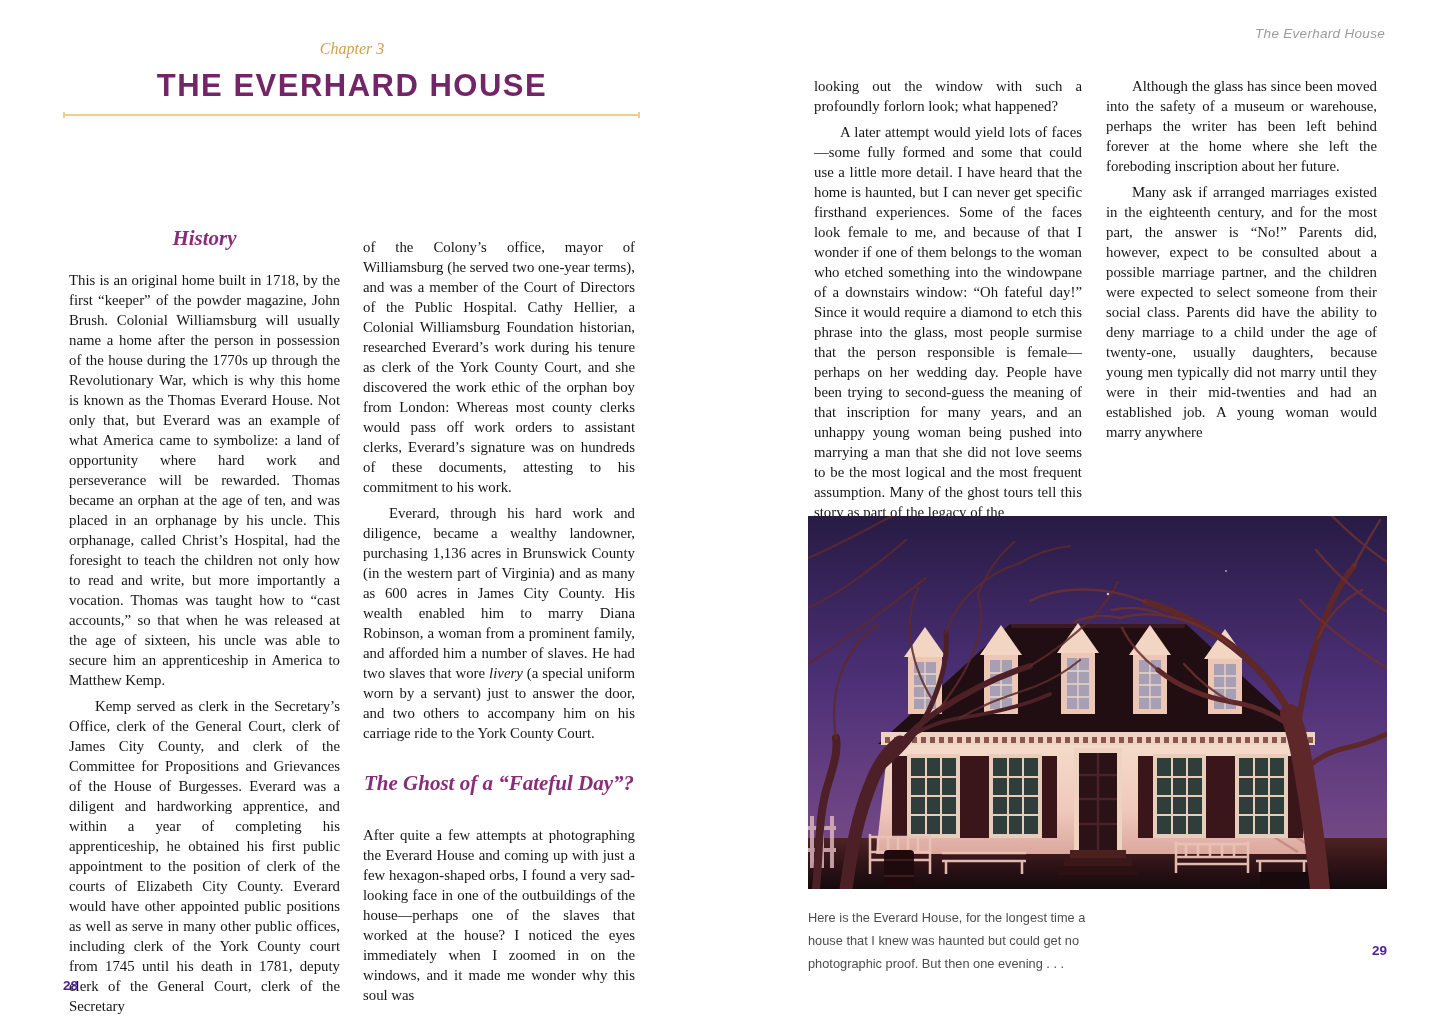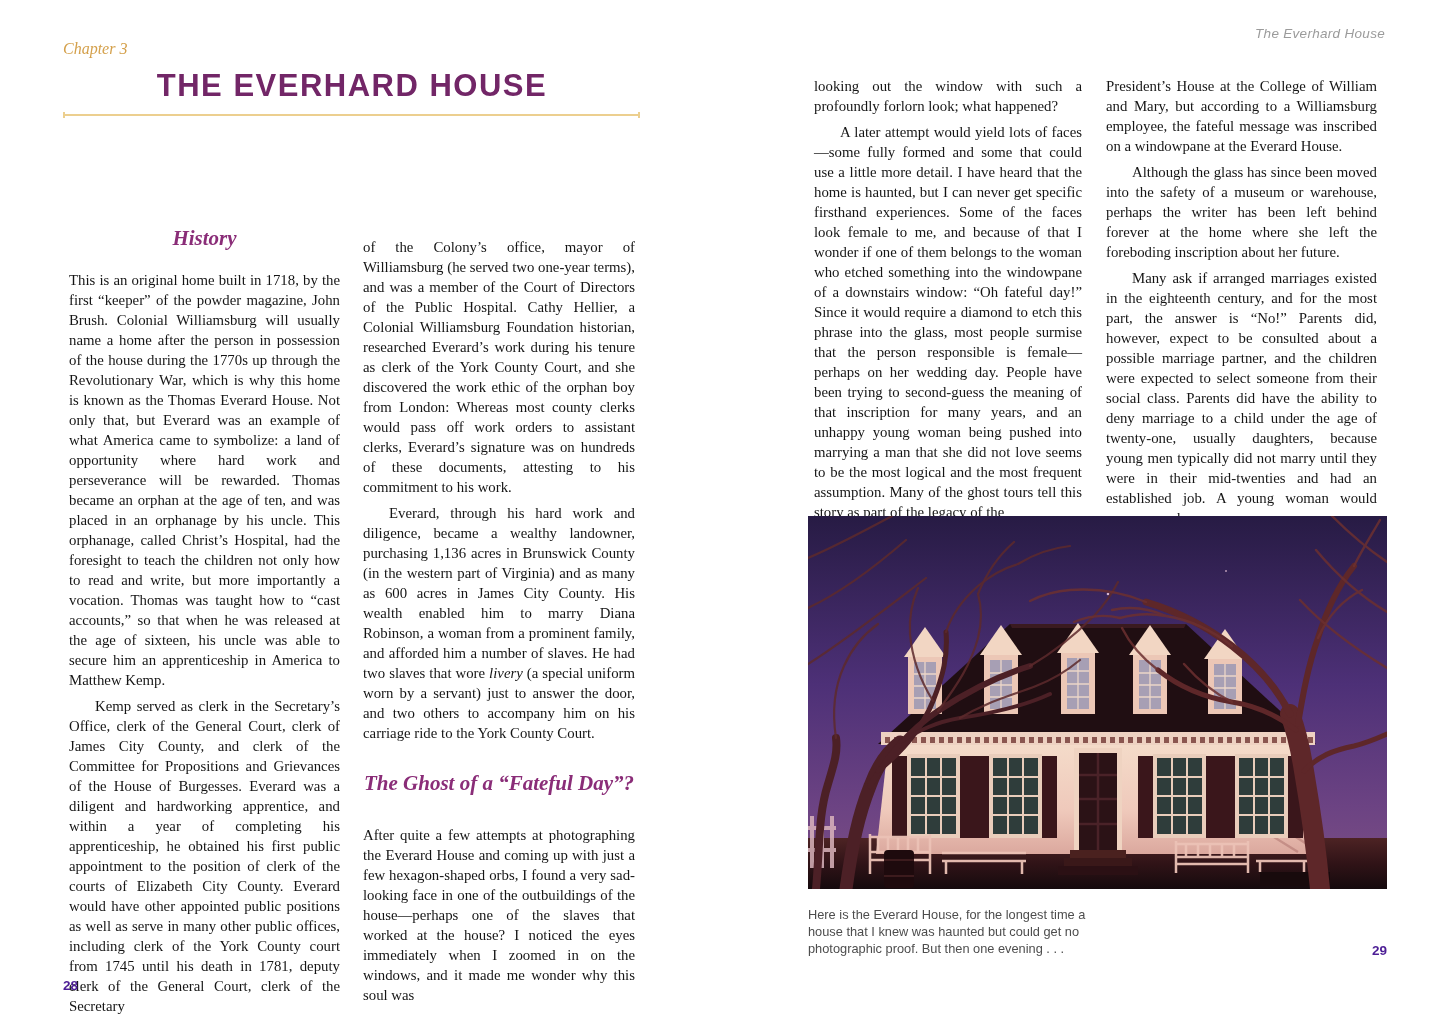--- a/index.html
+++ b/index.html
@@ -1,20 +1,20 @@
 <!DOCTYPE html>
 <html><head>
 <meta charset="utf-8">
 <style>
   html,body{margin:0;padding:0;background:#ffffff;}
   .spread{position:relative;width:1445px;height:1032px;background:#ffffff;overflow:hidden;
           font-family:"Liberation Serif",serif;color:#151515;}
 
   
-  .chapter-label{position:absolute;left:63px;top:40px;width:578px;text-align:left;
+  .chapter-label{position:absolute;left:63px;top:40px;width:578px;text-align:center;
                  font-style:italic;font-size:16px;color:#d4a04b;font-family:"Liberation Serif",serif;}
   .chapter-title{position:absolute;left:63px;top:68px;width:578px;text-align:center;
                  font-family:"Liberation Sans",sans-serif;font-weight:800;font-size:31px;
                  letter-spacing:1.5px;color:#722667;}
   .title-rule{position:absolute;left:63px;top:112px;width:577px;height:5px;}
   .title-rule .line{position:absolute;left:0;top:2px;width:100%;height:2px;background:#eccf8f;}
   .title-rule .tick{position:absolute;top:0;width:2px;height:6px;background:#eccf8f;}
   .title-rule .tick.left{left:0;} .title-rule .tick.right{right:0;}
   .chapter-subtitle{position:absolute;left:63px;top:133px;width:578px;text-align:center;
                     font-family:"Liberation Sans",sans-serif;font-style:italic;font-size:16.5px;
@@ -39,21 +39,21 @@
                   font-style:italic;font-size:13.5px;color:#9b9b9b;letter-spacing:.3px;}
   .page-number{position:absolute;font-family:"Liberation Sans",sans-serif;font-weight:bold;
                font-size:13.5px;color:#4c1d95;}
   .pn-left{left:63px;top:978px;}
   .pn-right{right:58px;top:943px;text-align:right;}
 
   
   .photo{position:absolute;left:808px;top:516px;width:579px;height:373px;overflow:hidden;}
   .photo svg{display:block;width:100%;height:100%;}
   .photo-caption{position:absolute;left:808px;top:906px;width:282px;
-                 font-family:"Liberation Sans",sans-serif;font-size:12.8px;line-height:17px;
+                 font-family:"Liberation Sans",sans-serif;font-size:12.8px;line-height:23px;
                  color:#4d4d4d;text-align:left;}
 </style>
 </head>
 <body>
 
 <div class="spread">
 
   <div class="chapter-label">Chapter 3</div>
 
   <div class="chapter-title">THE EVERHARD HOUSE</div>
@@ -81,21 +81,20 @@
   <div class="page-number pn-left">28</div>
 
   <div class="running-header">The Everhard House</div>
 
   <div class="col rp-col1">
     <p>looking out the window with such a profoundly forlorn look; what happened?</p>
     <p class="indent">A later attempt would yield lots of faces—some fully formed and some that could use a little more detail. I have heard that the home is haunted, but I can never get specific firsthand experiences. Some of the faces look female to me, and because of that I wonder if one of them belongs to the woman who etched something into the windowpane of a downstairs window: “Oh fateful day!” Since it would require a diamond to etch this phrase into the glass, most people surmise that the person responsible is female—perhaps on her wedding day. People have been trying to second-guess the meaning of that inscription for many years, and an unhappy young woman being pushed into marrying a man that she did not love seems to be the most logical and the most frequent assumption. Many of the ghost tours tell this story as part of the legacy of the</p>
   </div>
 
   <div class="col rp-col2">
-    <p>President’s House at the College of William and Mary, but according to a Williamsburg employee, the fateful message was inscribed on a windowpane at the Everard House.</p>
     <p class="indent">Although the glass has since been moved into the safety of a museum or warehouse, perhaps the writer has been left behind forever at the home where she left the foreboding inscription about her future.</p>
     <p class="indent">Many ask if arranged marriages existed in the eighteenth century, and for the most part, the answer is “No!” Parents did, however, expect to be consulted about a possible marriage partner, and the children were expected to select someone from their social class. Parents did have the ability to deny marriage to a child under the age of twenty-one, usually daughters, because young men typically did not marry until they were in their mid-twenties and had an established job. A young woman would marry anywhere</p>
   </div>
 
   <div class="photo">
     <svg viewBox="0 0 579 373" preserveAspectRatio="none" aria-hidden="true">
       <defs>
         <linearGradient id="sky" x1="0" y1="0" x2="0" y2="1">
           <stop offset="0" stop-color="#271b44"></stop>
           <stop offset="0.45" stop-color="#4d3077"></stop>

